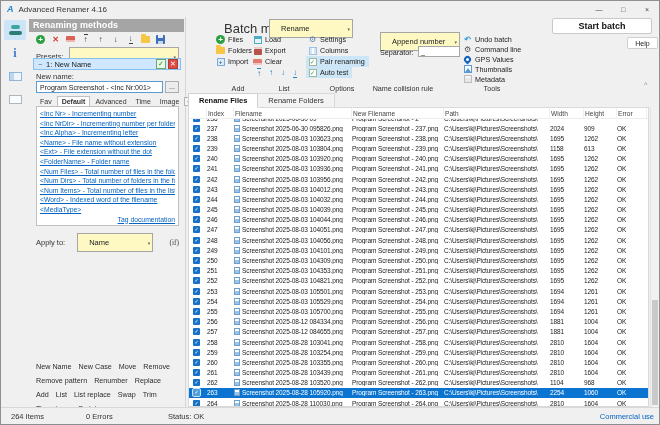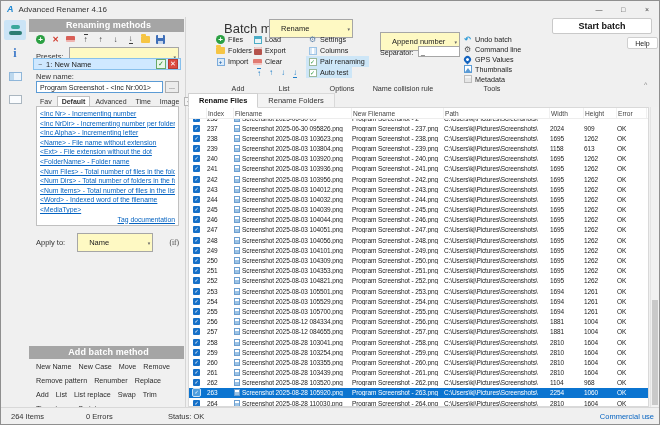--- a/index.html
+++ b/index.html
@@ -20,21 +20,21 @@
 .ic-methods{width:13px;height:10px;position:relative;}
 .ic-methods::before{content:"";position:absolute;top:0;left:2px;right:2px;height:4px;background:#3aa89c;border-radius:2px;}
 .ic-methods::after{content:"";position:absolute;bottom:0;left:0;right:0;height:4px;background:#2c7d74;border-radius:2px;}
 .ic-info{font-family:"Liberation Serif",serif;font-weight:bold;font-size:12px;color:#3c78c8;}
 .ic-pane{width:13px;height:9px;border:1px solid #8fb6d9;background:#eef5fb;position:relative;}
 .ic-pane::before{content:"";position:absolute;left:0;top:0;bottom:0;width:4px;background:#bcd8ee;}
 .ic-pane2{width:13px;height:9px;border:1px solid #aab6c0;background:#fafcfe;}
 
 
 .leftpanel{position:absolute;top:16px;left:28px;width:157px;bottom:17px;background:#f0f0f0;border-right:1px solid #d5d5d5;}
-.panel-header{position:absolute;left:0;right:1px;height:13px;background:#a5a5a5;color:#fff;font-weight:bold;font-size:9px;line-height:13px;padding-left:4px;letter-spacing:0.1px;text-align:center;}
+.panel-header{position:absolute;left:0;right:1px;height:13px;background:#a5a5a5;color:#fff;font-weight:bold;font-size:9px;line-height:13px;padding-left:4px;letter-spacing:0.1px;}
 .hdr-methods{top:2px;}
 .hdr-addbatch{top:329px;}
 .mtoolbar{position:absolute;top:17px;left:7px;display:flex;gap:6px;align-items:center;height:10px;}
 .mi{width:9px;height:9px;display:flex;align-items:center;justify-content:center;}
 .ic-addplus{width:9px;height:9px;border-radius:50%;background:#2ba043;color:#fff;font-size:8px;line-height:9px;text-align:center;font-weight:bold;}
 .ic-redx{color:#d23b2e;font-size:8px;font-weight:bold;}
 .ic-eraser{width:9px;height:6px;background:#d95f57;border-radius:1px;border-bottom:2px solid #efb4b0;}
 .arr{font-size:8px;font-weight:bold;color:#3c3c3c;line-height:9px;}
 .arr.bar-top{border-top:1.5px solid #3c3c3c;}
 .arr.bar-bot{border-bottom:1.5px solid #3c3c3c;}
@@ -258,21 +258,20 @@
 
     <div class="applyto-row">
       <span>Apply to:</span>
       <span class="dd applyto-dd">
           <span>Name</span>
           <span class="chev">▾</span>
         </span>
       <span class="if-link">(if)</span>
     </div>
 
-    <div class="panel-header hdr-addbatch">Add batch method</div>
     <div class="addmethods">
         <a class="addmethod-link">New Name</a>
         <a class="addmethod-link">New Case</a>
         <a class="addmethod-link">Move</a>
         <a class="addmethod-link">Remove</a>
         <a class="addmethod-link">Remove pattern</a>
         <a class="addmethod-link">Renumber</a>
         <a class="addmethod-link">Replace</a>
         <a class="addmethod-link">Add</a>
         <a class="addmethod-link">List</a>

